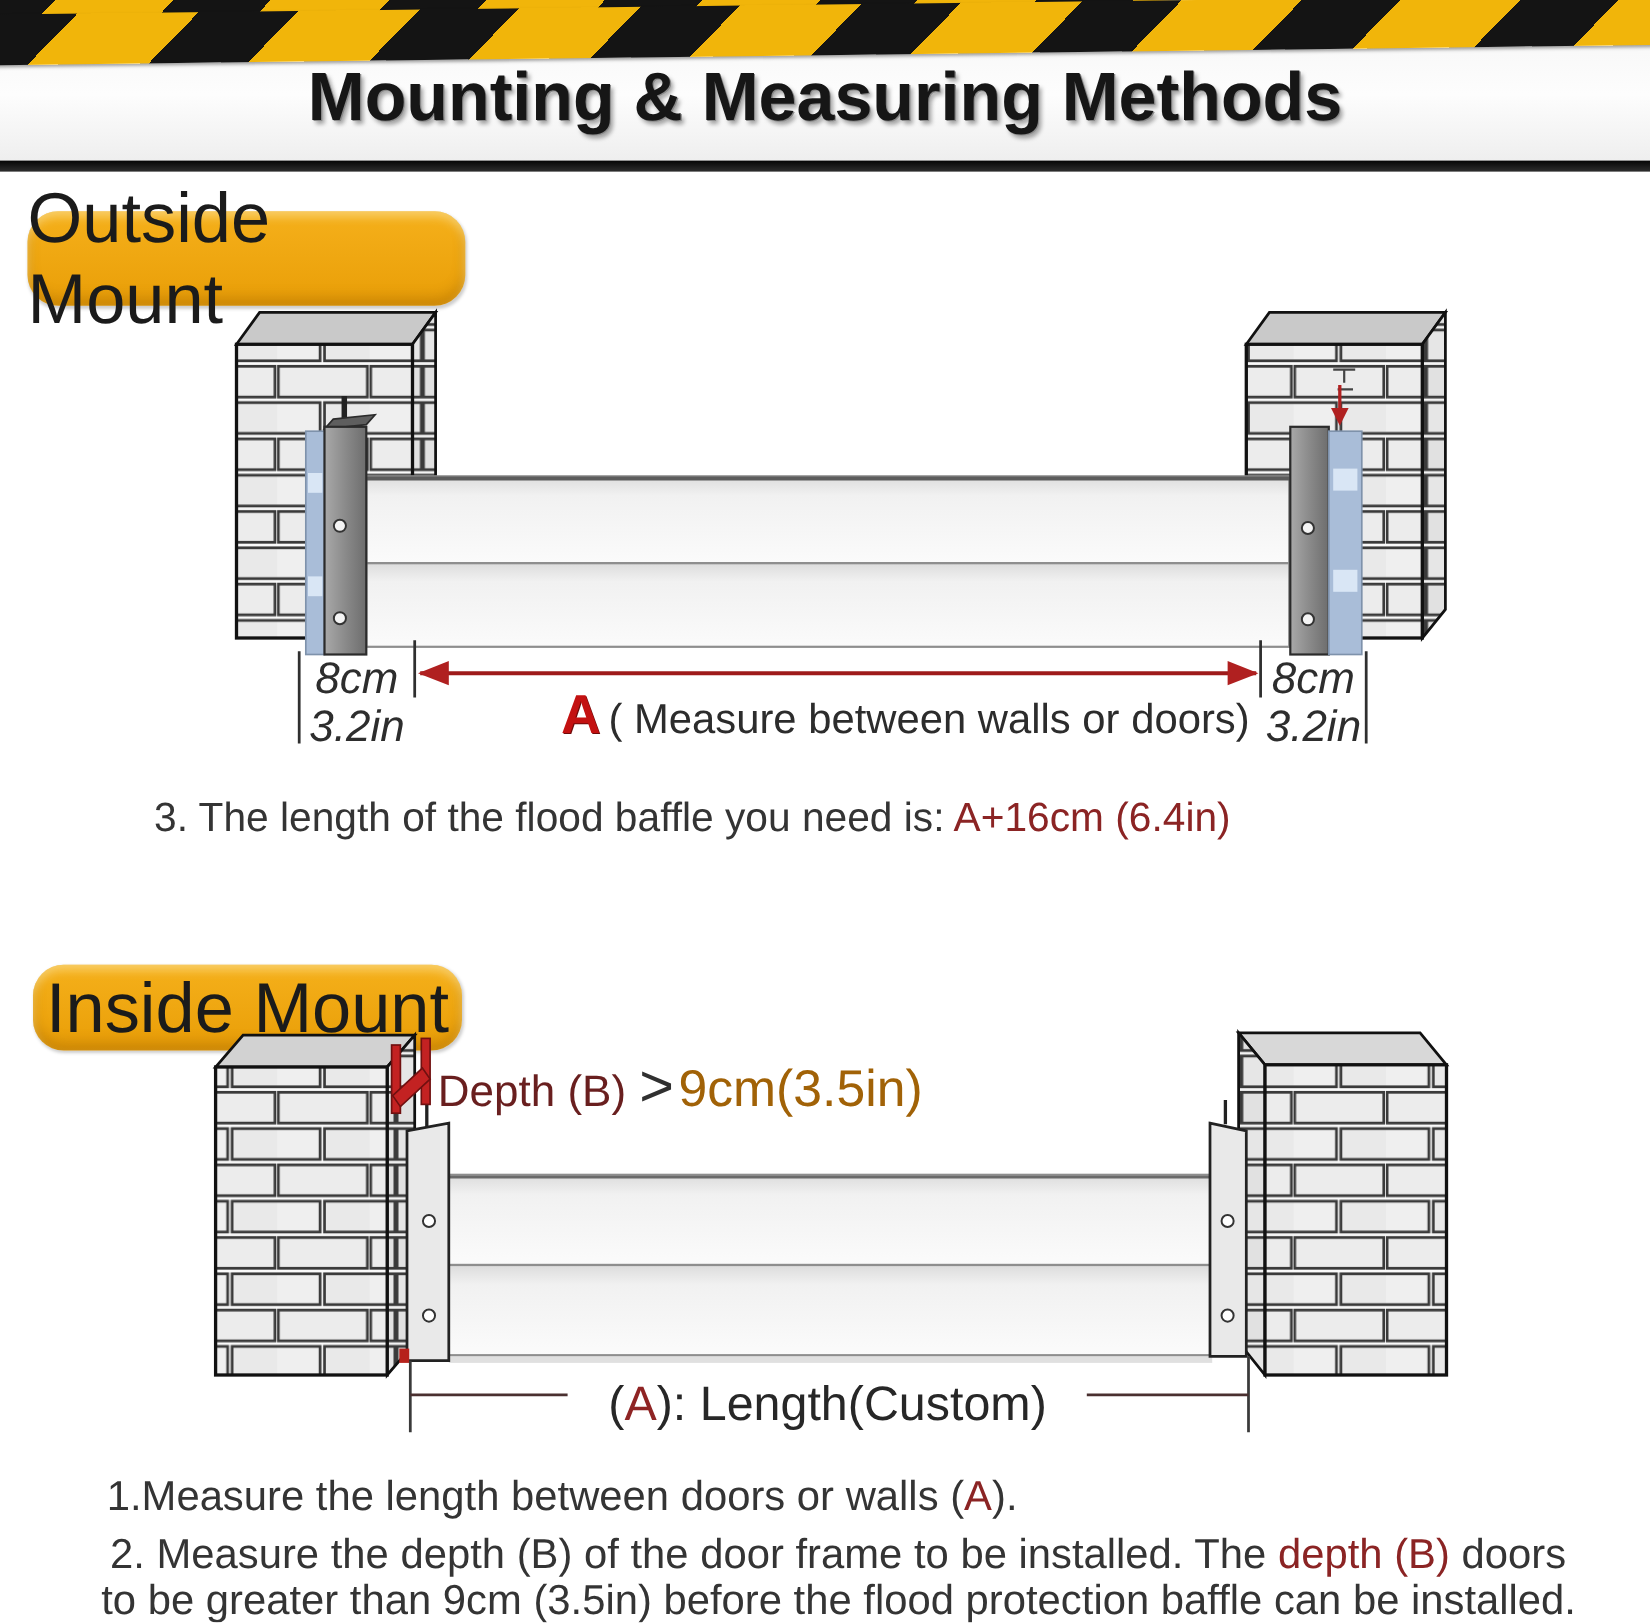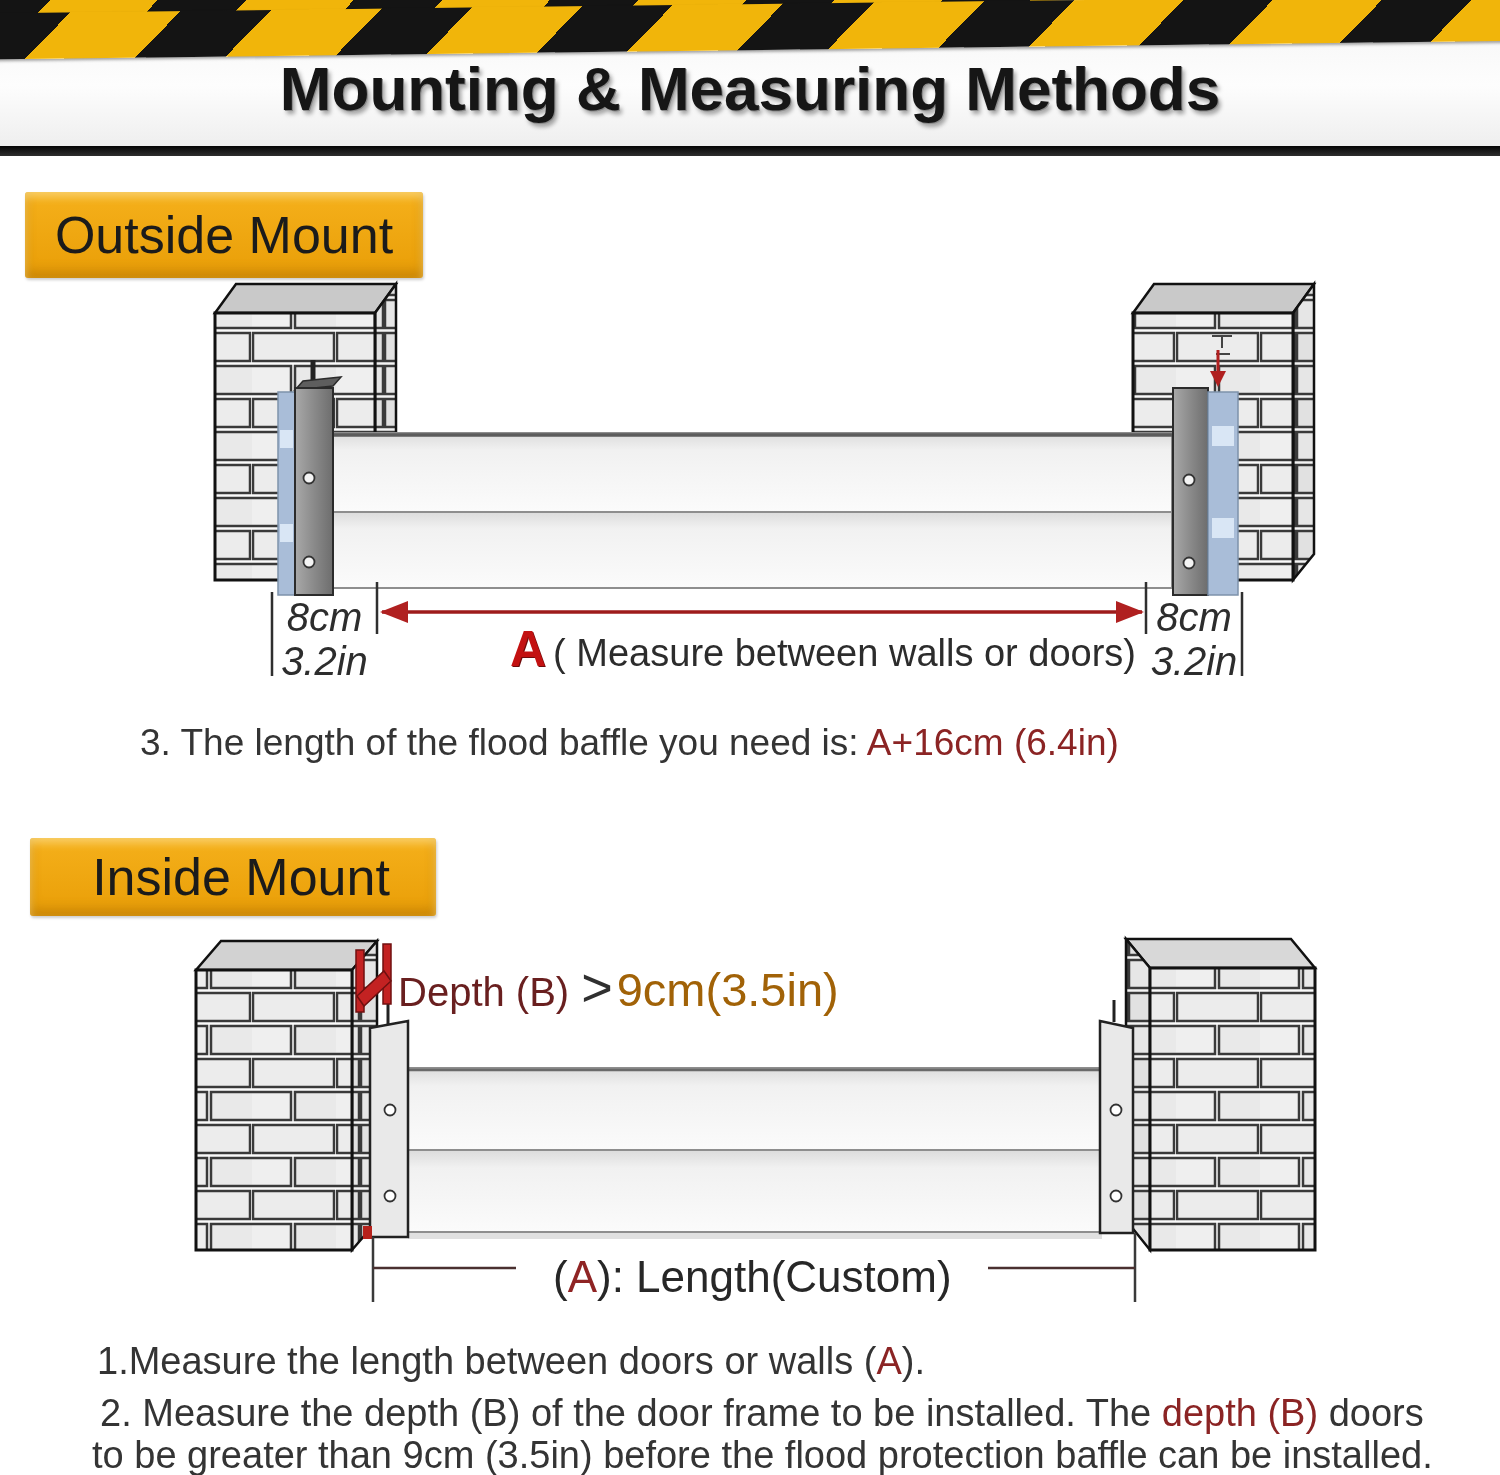--- a/index.html
+++ b/index.html
@@ -16,25 +16,25 @@
         background:repeating-linear-gradient(135deg,#141414 0 64px,#f1b50a 64px 142px);
         transform:rotate(-1.4deg);}
   .page-title{position:absolute;left:0;top:52px;width:1500px;text-align:center;
         font-size:62px;font-weight:700;letter-spacing:0;color:#161616;line-height:74px;
         text-shadow:1px 1px 0 #8a8a8a,3px 4px 4px rgba(0,0,0,.35);}
   .title-bar{position:absolute;left:0;top:146px;width:1500px;height:10px;
         background:linear-gradient(180deg,#050505,#2e2e2e);}
 
   
   .badge{position:absolute;display:flex;align-items:center;justify-content:center;
-        border-radius:3px;background:linear-gradient(180deg,#f5b01b,#e99e07);
+        border-radius:28px;background:linear-gradient(180deg,#f5b01b,#e99e07);
         box-shadow:inset 0 5px 9px rgba(255,235,170,.55),inset 0 -7px 12px rgba(130,75,0,.3),1px 2px 3px rgba(0,0,0,.2);
-        font-size:52px;color:#1b1b1b;}
+        font-size:64px;color:#1b1b1b;}
   .badge-outside{left:25px;top:192px;width:398px;height:86px;}
-  .badge-inside{left:30px;top:838px;width:390px;height:78px;padding-left:16px;}
+  .badge-inside{left:30px;top:877px;width:390px;height:78px;}
 
   
   .diagram{position:absolute;left:0;}
   .d-outside{top:280px;width:1500px;height:430px;}
   .d-inside{top:935px;width:1500px;height:400px;}
 
   
   .dim{position:absolute;font-size:40px;line-height:1;color:#2d2d2d;text-align:center;white-space:nowrap;font-style:italic;}
   .dim-cm-left{left:272px;top:597px;width:105px;}
   .dim-in-left{left:268px;top:641px;width:113px;}

